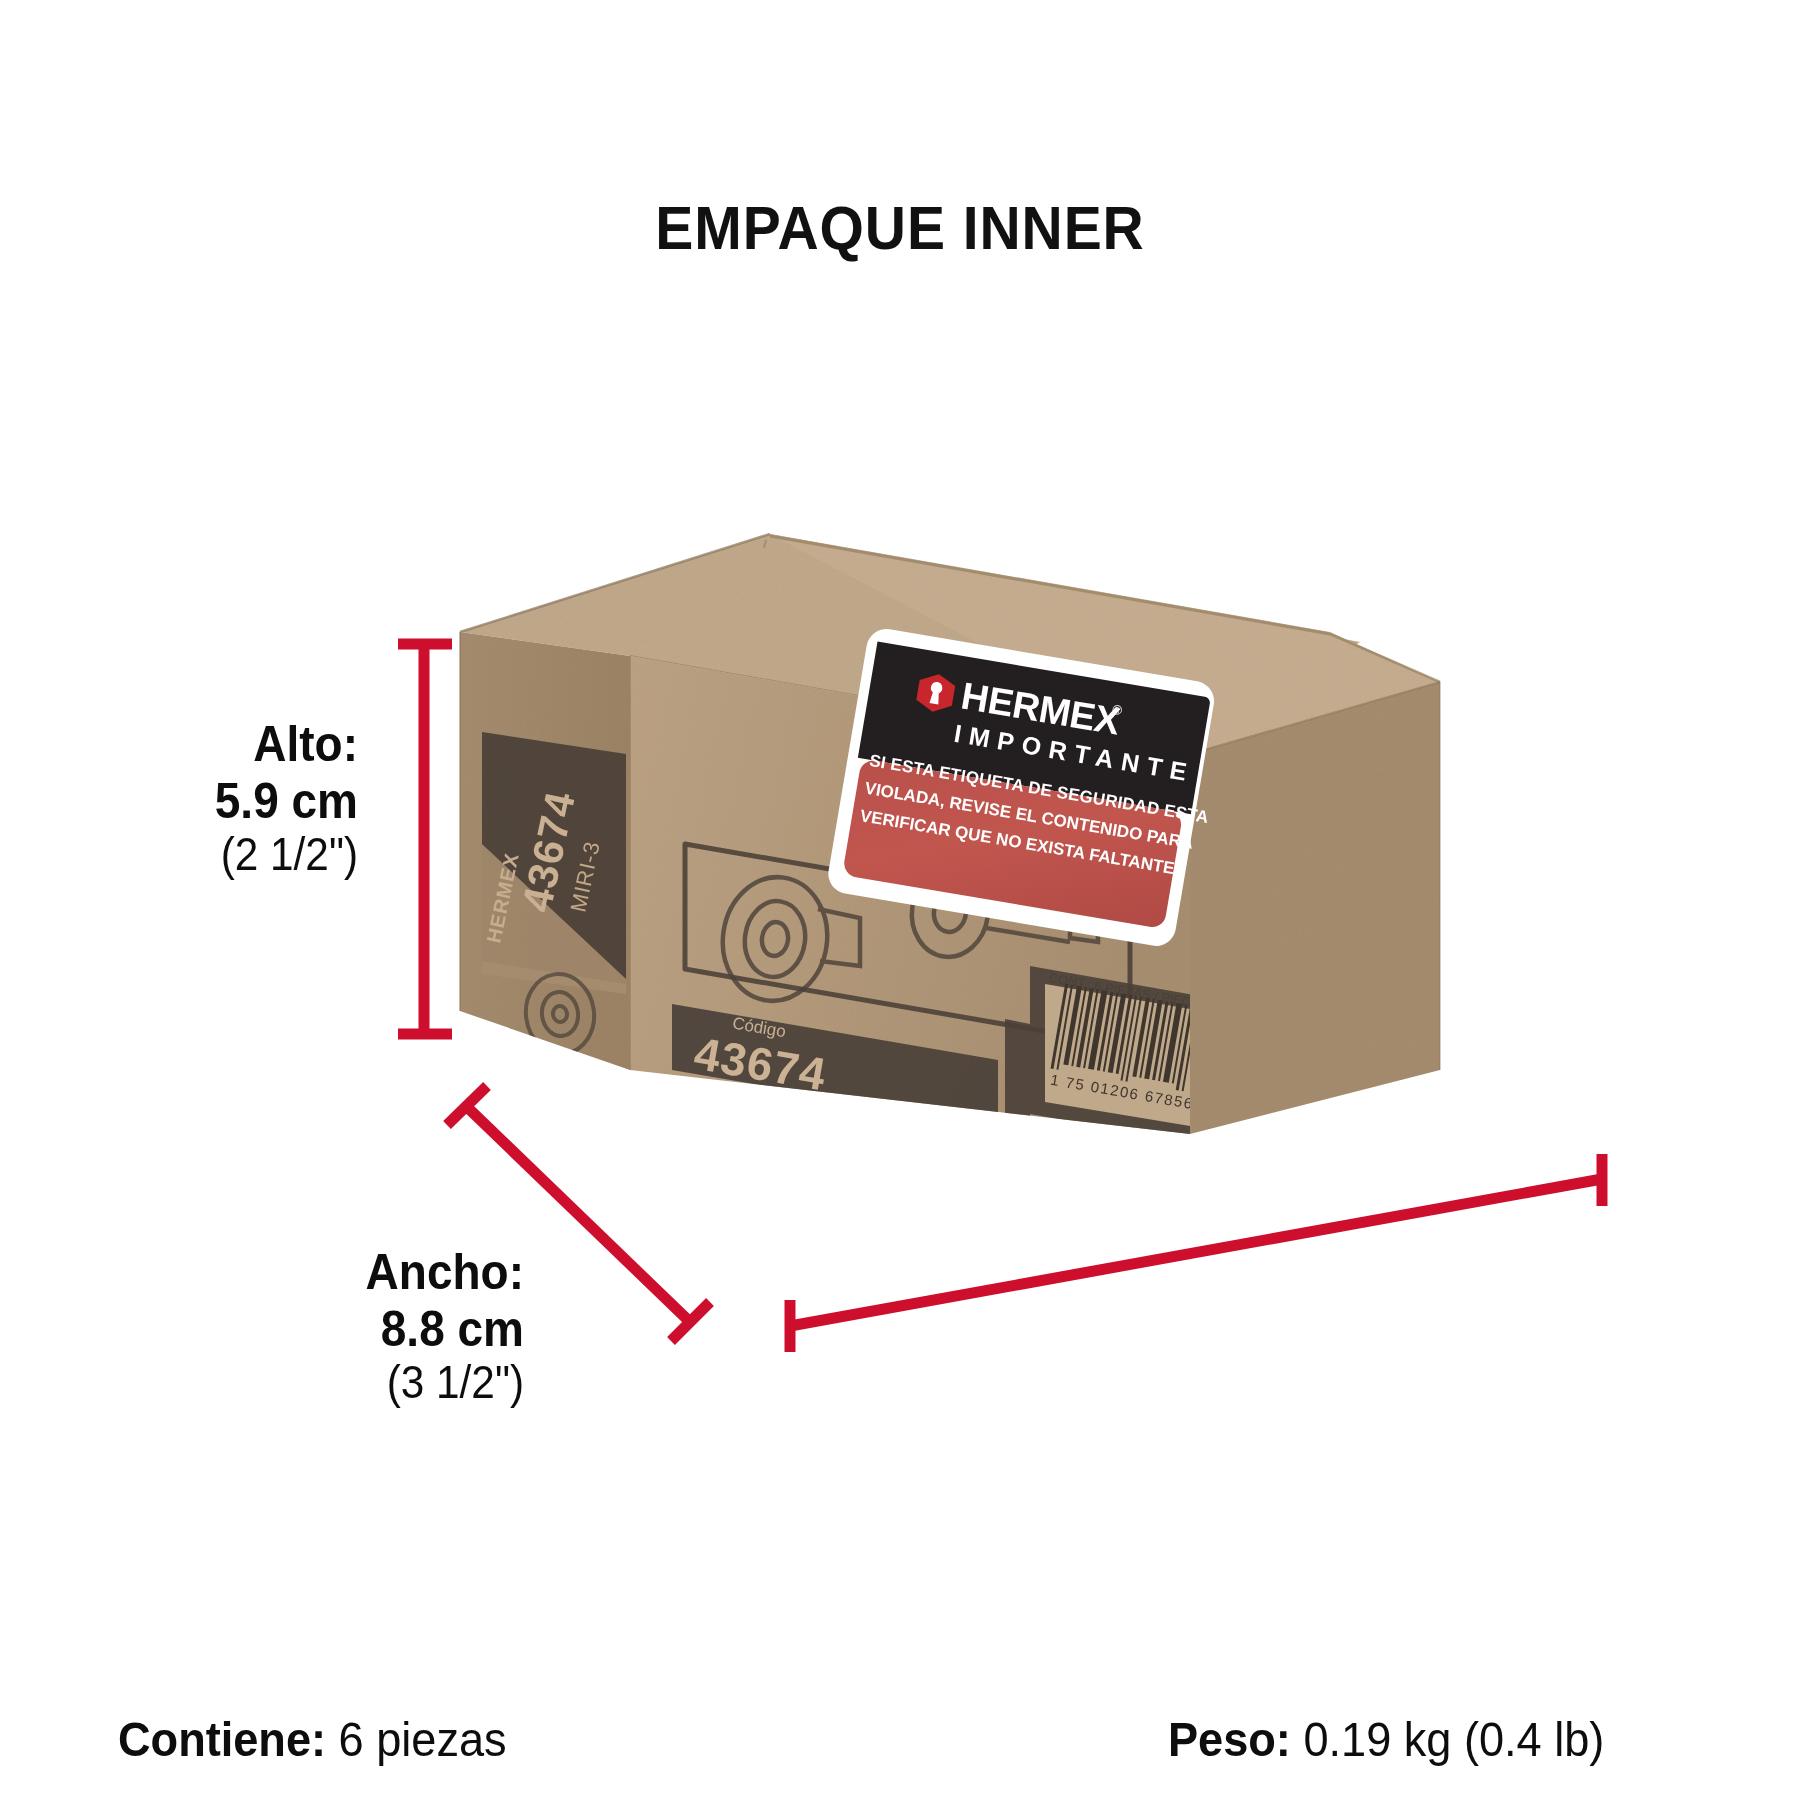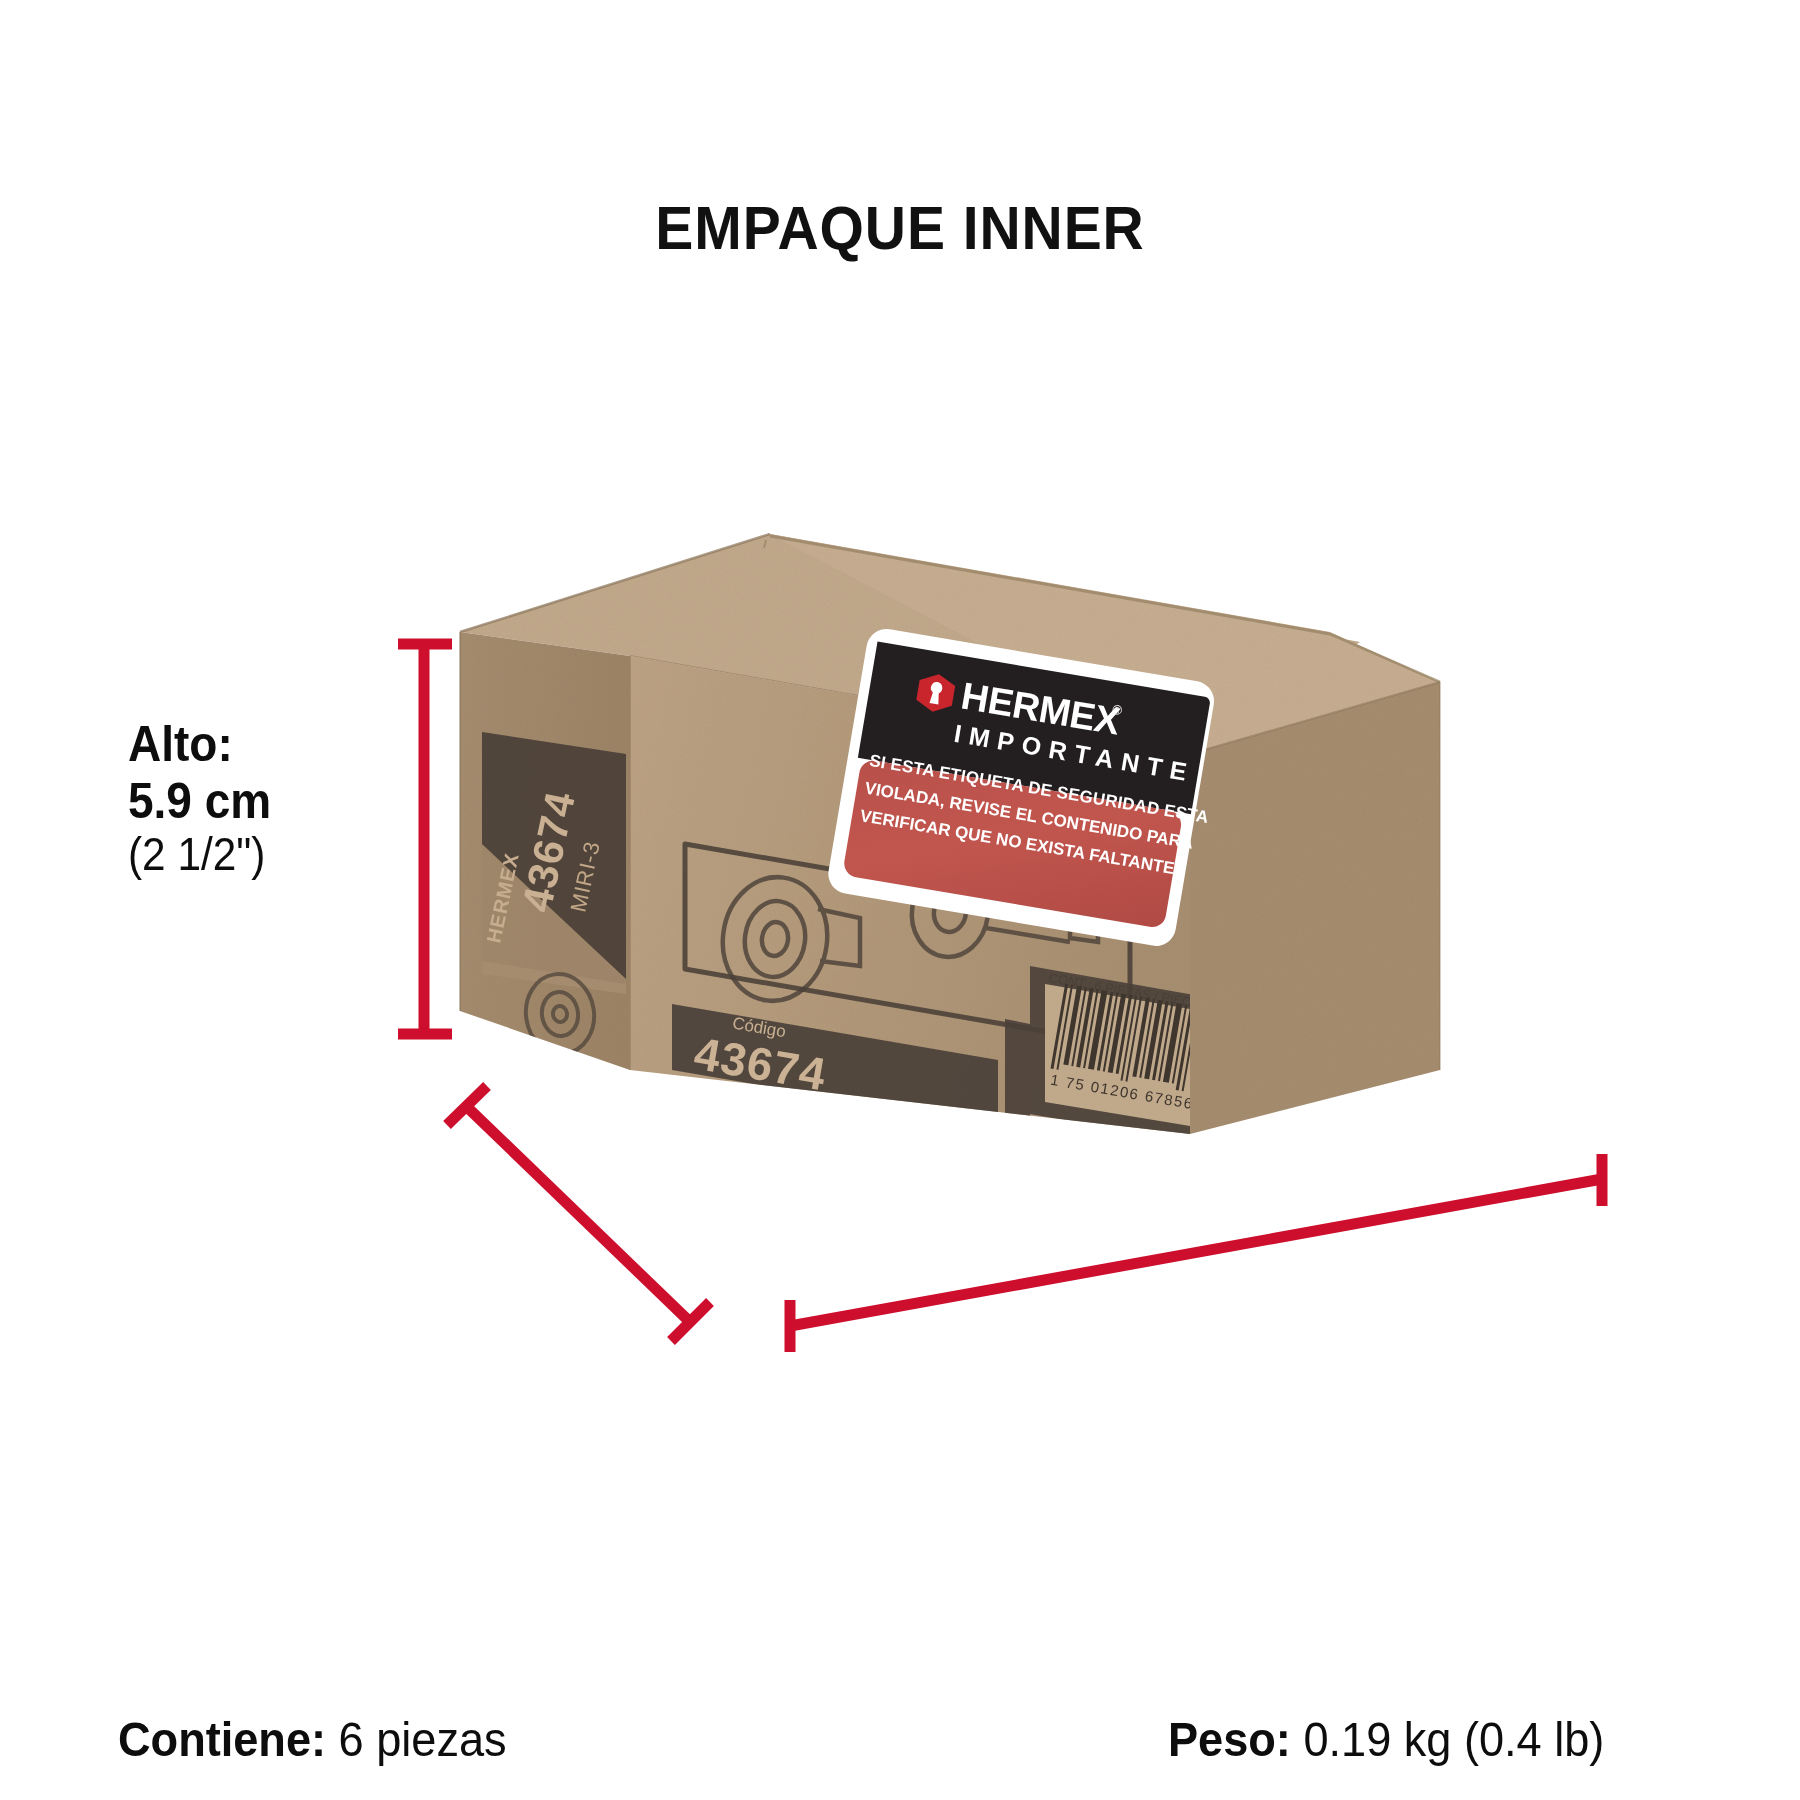--- a/index.html
+++ b/index.html
@@ -16,21 +16,21 @@
   
   .title{
     position:absolute;left:0;top:148px;width:1800px;
     text-align:center;
     font-size:62px;font-weight:bold;letter-spacing:1px;
     color:#111111;
     transform:scaleX(0.92);
   }
 
   
-  .dimblock{position:absolute;text-align:left;color:#0d0d0d;line-height:1.13;}
+  .dimblock{position:absolute;text-align:right;color:#0d0d0d;line-height:1.13;}
   .dimblock .l1{font-size:50px;font-weight:bold;display:block;transform:scaleX(0.92);}
   .dimblock .l2{font-size:50px;font-weight:bold;display:block;transform:scaleX(0.92);}
   .dimblock .l3{font-size:46px;font-weight:normal;display:block;transform:scaleX(0.92);}
 
   #alto-label{left:118px;top:672px;width:250px;}
   #ancho-label{left:236px;top:1200px;width:300px;}
   #largo-label{left:930px;top:1322px;width:330px;}
 
   
   .bottominfo{position:absolute;color:#0d0d0d;font-size:48px;white-space:nowrap;}
@@ -276,20 +276,25 @@
       </g>
     </g>
   </svg>
 
   <div class="dimblock" id="alto-label">
     <span class="l1">Alto:</span>
     <span class="l2">5.9 cm</span>
     <span class="l3">(2 1/2")</span>
   </div>
 
+  <div class="dimblock" id="ancho-label">
+    <span class="l1">Ancho:</span>
+    <span class="l2">8.8 cm</span>
+    <span class="l3">(3 1/2")</span>
+  </div>
 
 
   <div class="bottominfo" id="contiene">
     <b>Contiene:</b>
     <span class="val">6 piezas</span>
   </div>
 
   <div class="bottominfo" id="peso">
     <b>Peso:</b>
     <span class="val">0.19 kg (0.4 lb)</span>

